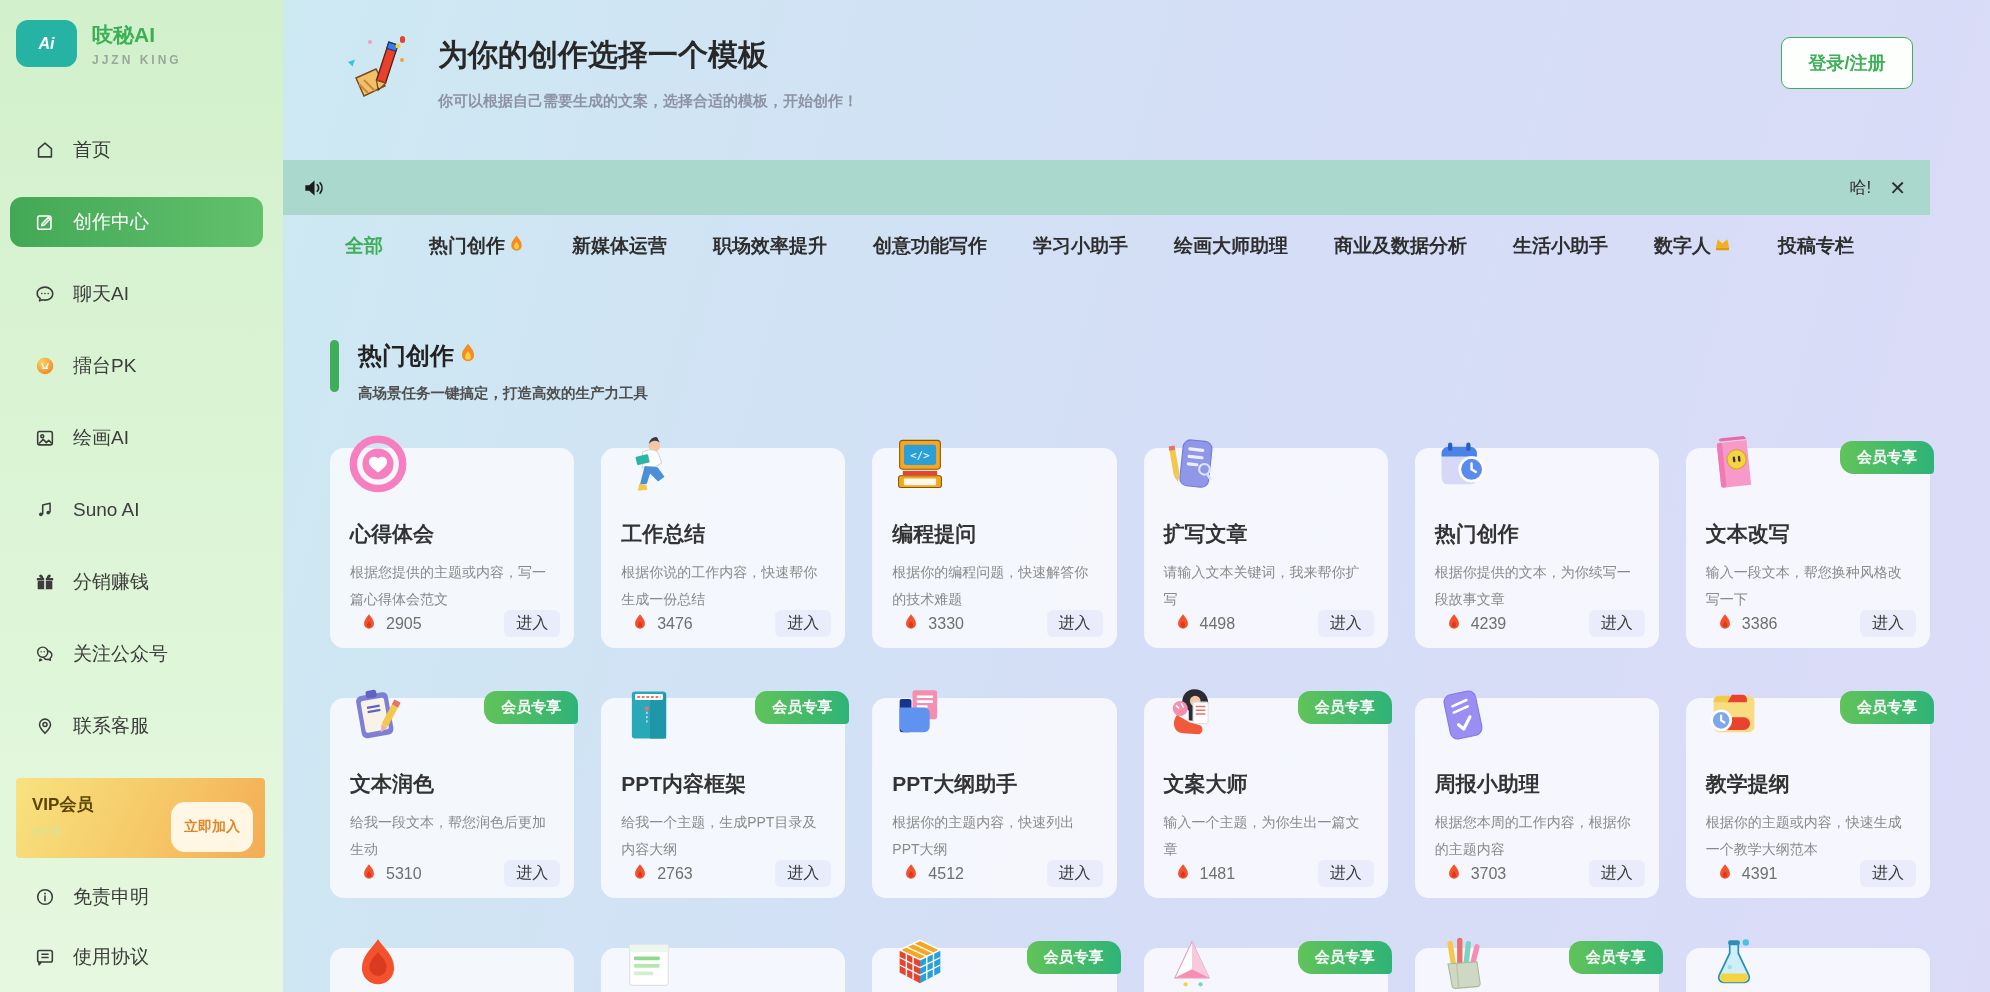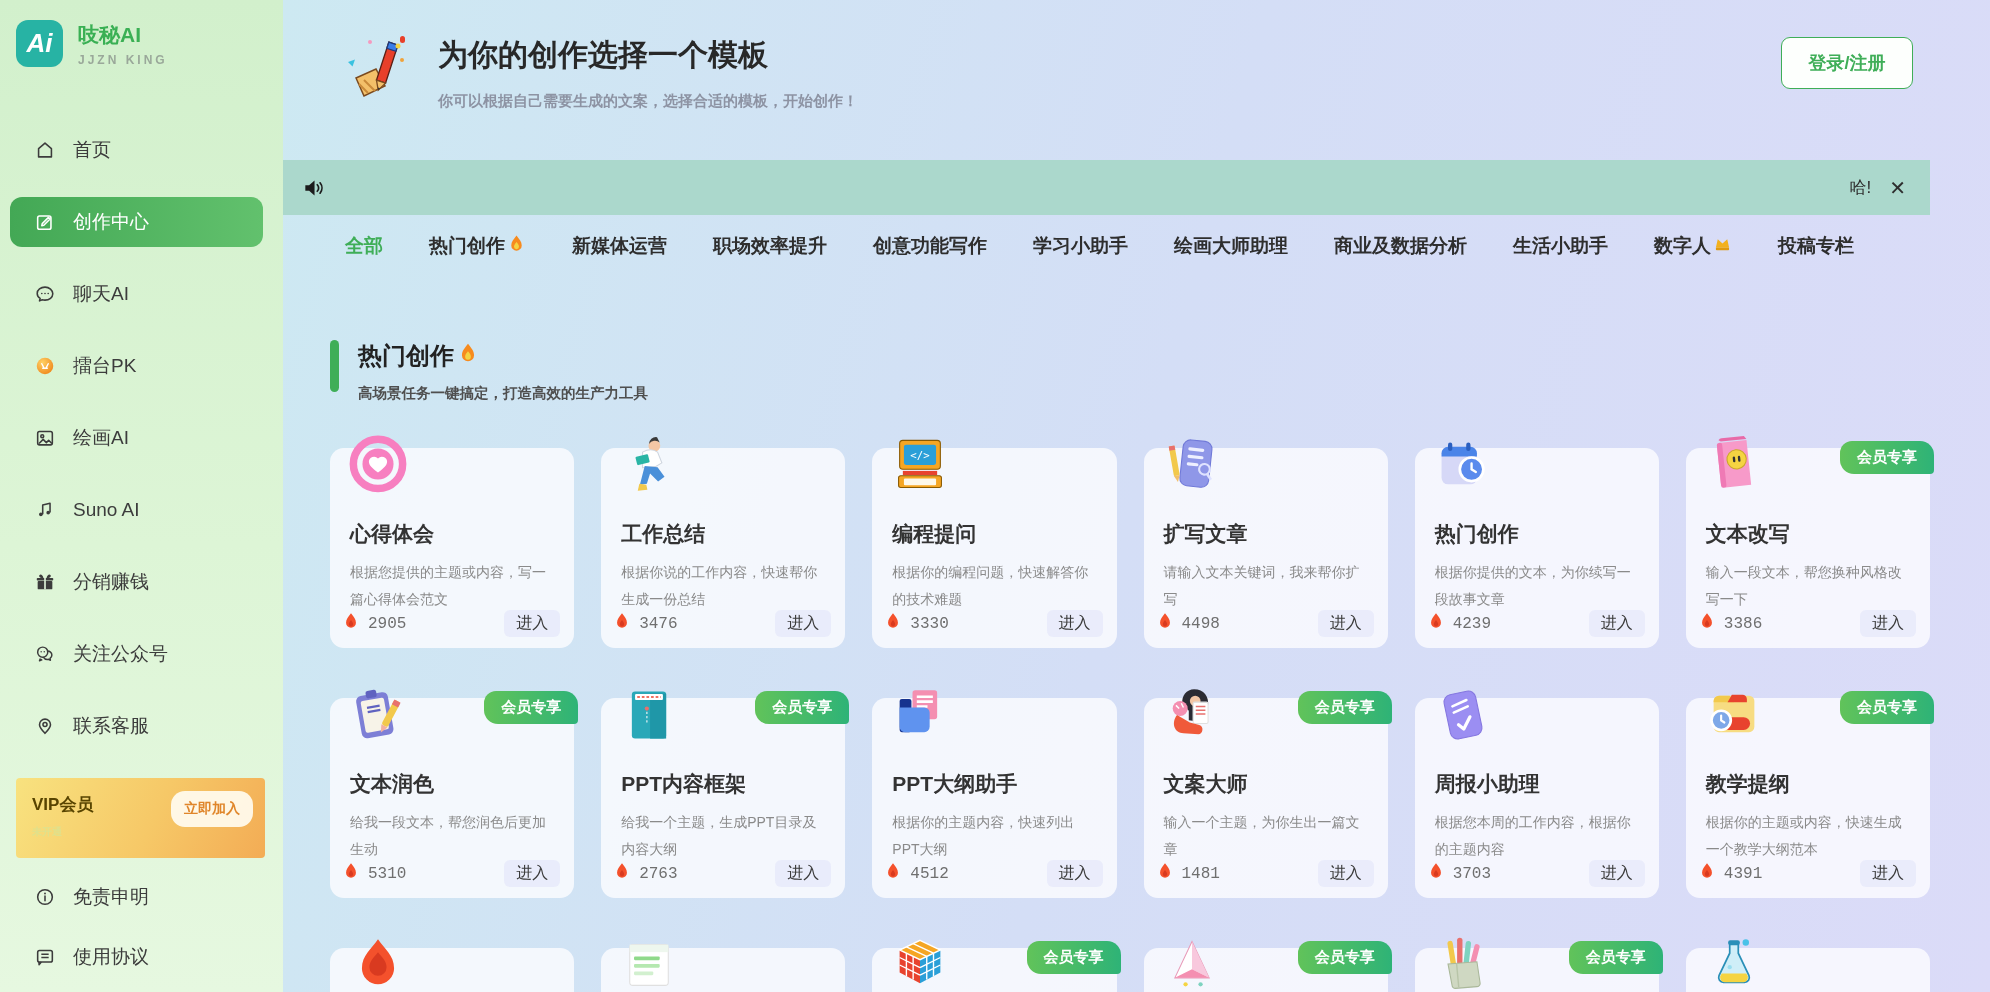--- a/index.html
+++ b/index.html
@@ -5,39 +5,39 @@
   * { margin:0; padding:0; box-sizing:border-box; }
   html,body { width:1990px; height:992px; overflow:hidden;
     font-family:"Liberation Sans","DejaVu Sans",sans-serif; }
   .app { display:flex; width:1990px; height:992px; }
 
   
   .sidebar { width:283px; flex-shrink:0; height:100%;
     background:linear-gradient(180deg,#d2f0cc 0%,#ddf5d6 55%,#e6f8e0 100%);
     display:flex; flex-direction:column; padding-top:20px; }
   .logo-row { display:flex; align-items:center; gap:15px; margin:0 0 58px 16px; }
-  .logo-mark { width:47px; height:47px; border-radius:12px; background:#27b3a4;
-    color:#fff; font-weight:bold; font-style:italic; font-size:26px;
+  .logo-mark { width:61px; height:47px; border-radius:12px; background:#27b3a4;
+    color:#fff; font-weight:bold; font-style:italic; font-size:16px;
     display:flex; align-items:center; justify-content:center; }
   .logo-title { color:#3ab054; font-weight:bold; font-size:21px; }
   .logo-sub { color:#9aa89a; font-size:12px; font-weight:bold; letter-spacing:3px; margin-top:4px; }
 
   .nav-item { height:50px; margin:0 20px 22px 10px; display:flex; align-items:center;
     gap:17px; padding-left:24px; font-size:19px; color:#3c3c3c; cursor:pointer;
     border-radius:12px; }
   .nav-item.active { background:linear-gradient(90deg,#43a855,#62c16d); color:#fff; }
   .nav-icon { display:flex; }
   .nav-icon svg { width:22px; height:22px; }
 
   .vip-card { position:relative; margin:5px 18px 0 16px; height:80px; border-radius:4px;
     background:linear-gradient(115deg,#f8e27f 0%,#f6c867 55%,#f3ac55 100%);
     padding:15px 16px; }
   .vip-title { font-size:17px; font-weight:bold; color:#584400; }
-  .vip-join { position:absolute; top:13px; right:12px; background:rgba(255,252,240,.92);
-    color:#e0862a; font-weight:bold; font-size:14px; padding:9px 13px; border-radius:14px; cursor:pointer; }
+  .vip-join { position:absolute; top:24px; right:12px; background:rgba(255,252,240,.92);
+    color:#e0862a; font-weight:bold; font-size:14px; padding:16px 13px; border-radius:14px; cursor:pointer; }
   .vip-status { margin-top:9px; color:#dfe18c; font-weight:bold; font-size:10px; }
 
   .side-footer { margin-top:auto; padding-bottom:0; }
   .side-footer .nav-item { margin-bottom:10px; }
 
   
   .main { flex:1; position:relative; height:100%; overflow:hidden;
     background:linear-gradient(105deg,#cde9f2 0%,#d4def6 50%,#dbdbf8 100%); }
 
   .header { height:160px; padding:30px 0 0 57px; display:flex; }
@@ -71,21 +71,21 @@
     grid-auto-rows:200px; gap:50px 27px; }
   .card { position:relative; background:rgba(252,253,255,.8); border-radius:14px;
     padding:0 20px; cursor:pointer; }
   .card-icon { position:absolute; top:-14px; left:18px; width:60px; height:62px; }
   .card-icon svg { width:60px; height:62px; }
   .vip-badge { position:absolute; top:-7px; right:-4px; color:#fff; font-size:15px;
     font-weight:600; padding:7px 17px; border-radius:12px 14px 4px 14px;
     background:linear-gradient(90deg,#61c35a,#2eb377); }
   .card-title { padding-top:72px; font-size:21px; font-weight:bold; color:#333; }
   .card-desc { margin-top:11px; font-size:14px; color:#8a8a8a; line-height:1.9; }
-  .card-foot { position:absolute; left:12px; right:14px; bottom:11px; display:flex; align-items:center;font-family:Liberation Mono, monospace; }
+  .card-foot { position:absolute; left:30px; right:14px; bottom:11px; display:flex; align-items:center; }
   .hot-icon svg { width:18px; height:18px; }
   .card-count { margin-left:8px; font-size:16px; color:#6f6f6f; }
   .enter-btn { margin-left:auto; font-size:16px; color:#3a3a3a;
     background:rgba(230,232,250,.75); padding:3px 12px; border-radius:6px; }
 </style>
 </head>
 <body>
 
 <div class="app">
 

